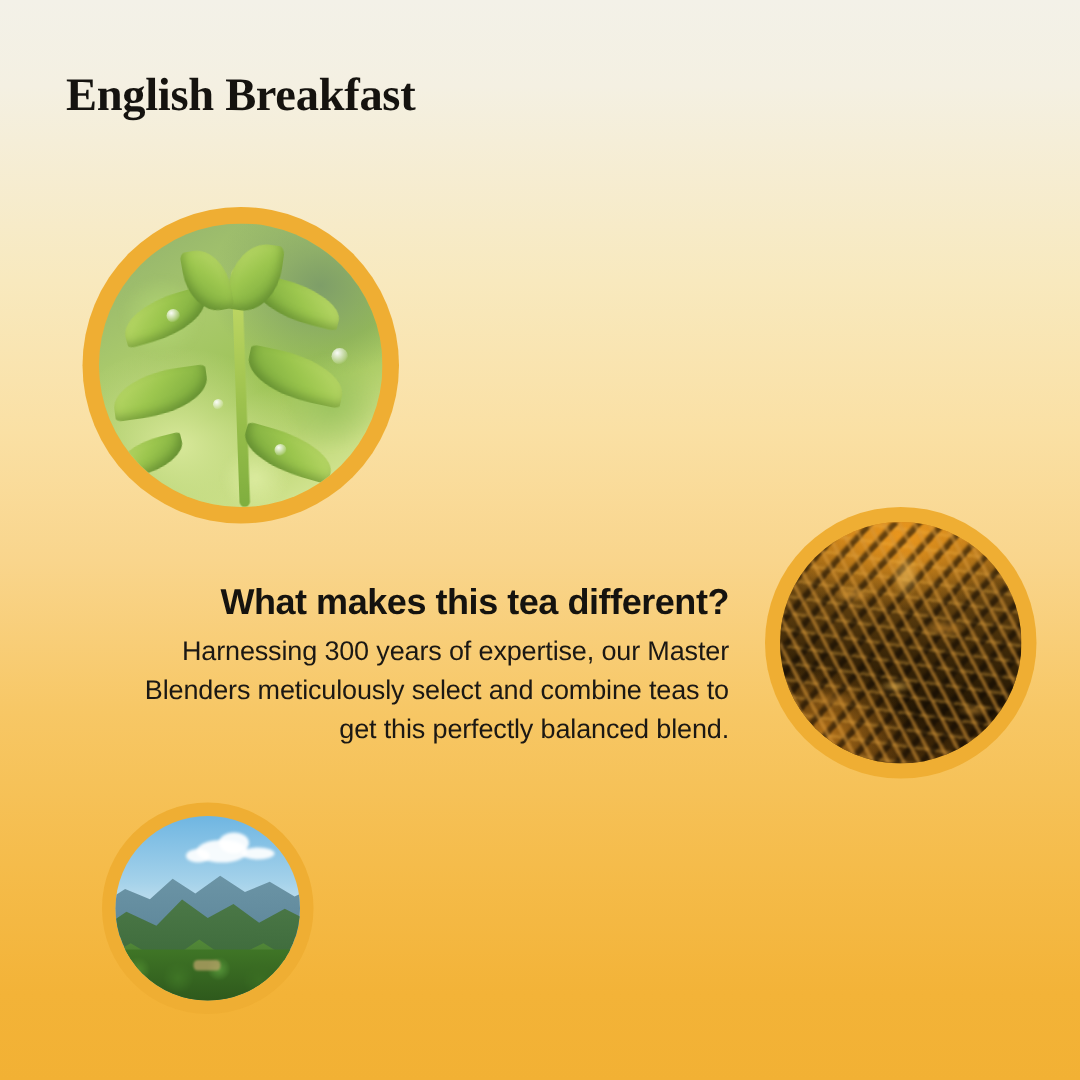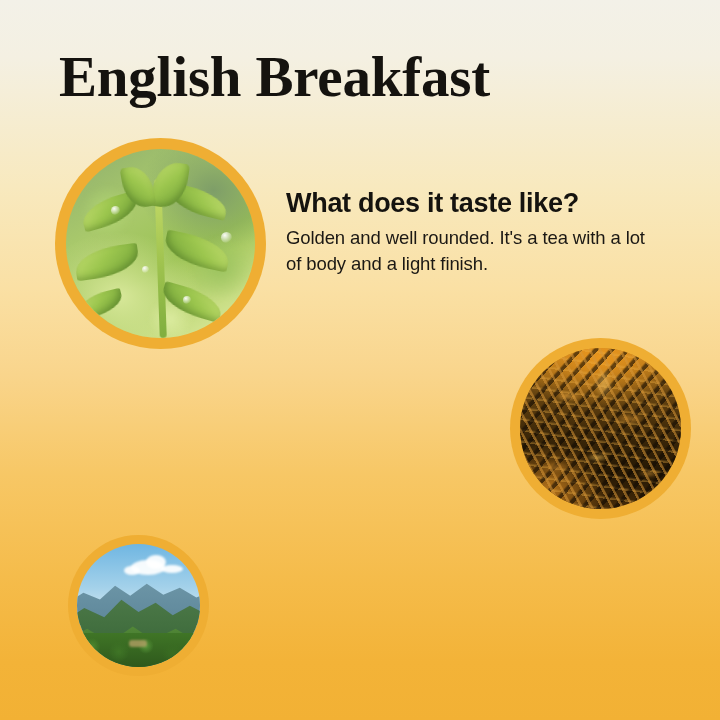--- a/index.html
+++ b/index.html
@@ -27,25 +27,25 @@
       #F7C765 66%,
       #F5BC4B 80%,
       #F3B338 92%,
       #F2B134 100%);
     overflow: hidden;
   }
 
   
   #title {
     position: absolute;
-    left: 59px;
+    left: 44px;
     top: 46px;
     font-family: "Liberation Serif", "DejaVu Serif", serif;
     font-weight: 700;
-    font-size: 57px;
+    font-size: 31px;
     letter-spacing: -0.2px;
     color: #15130F;
     line-height: 1.1;
     white-space: nowrap;
     text-align: center;
   }
 
   
   .disc {
     position: absolute;
@@ -309,20 +309,20 @@
       <div class="cloud c3"></div>
       <div class="cloud c4"></div>
       <div class="ridge-far"></div>
       <div class="ridge-mid"></div>
       <div class="ridge-near"></div>
       <div class="canopy"></div>
       <div class="clearing"></div>
     </div>
   </div>
 
-  <div class="block" id="block-taste">
-    <h2>What does it taste like?</h2>
-    <p>Golden and well rounded. It's a tea with a lot of body and a light finish.</p>
+
+  <div class="block" id="block-different">
+    <h2>What makes this tea different?</h2>
+    <p>Harnessing 300 years of expertise, our Master Blenders meticulously select and combine teas to get this perfectly balanced blend.</p>
   </div>
 
 
-
 </div>
 
 </body></html>

